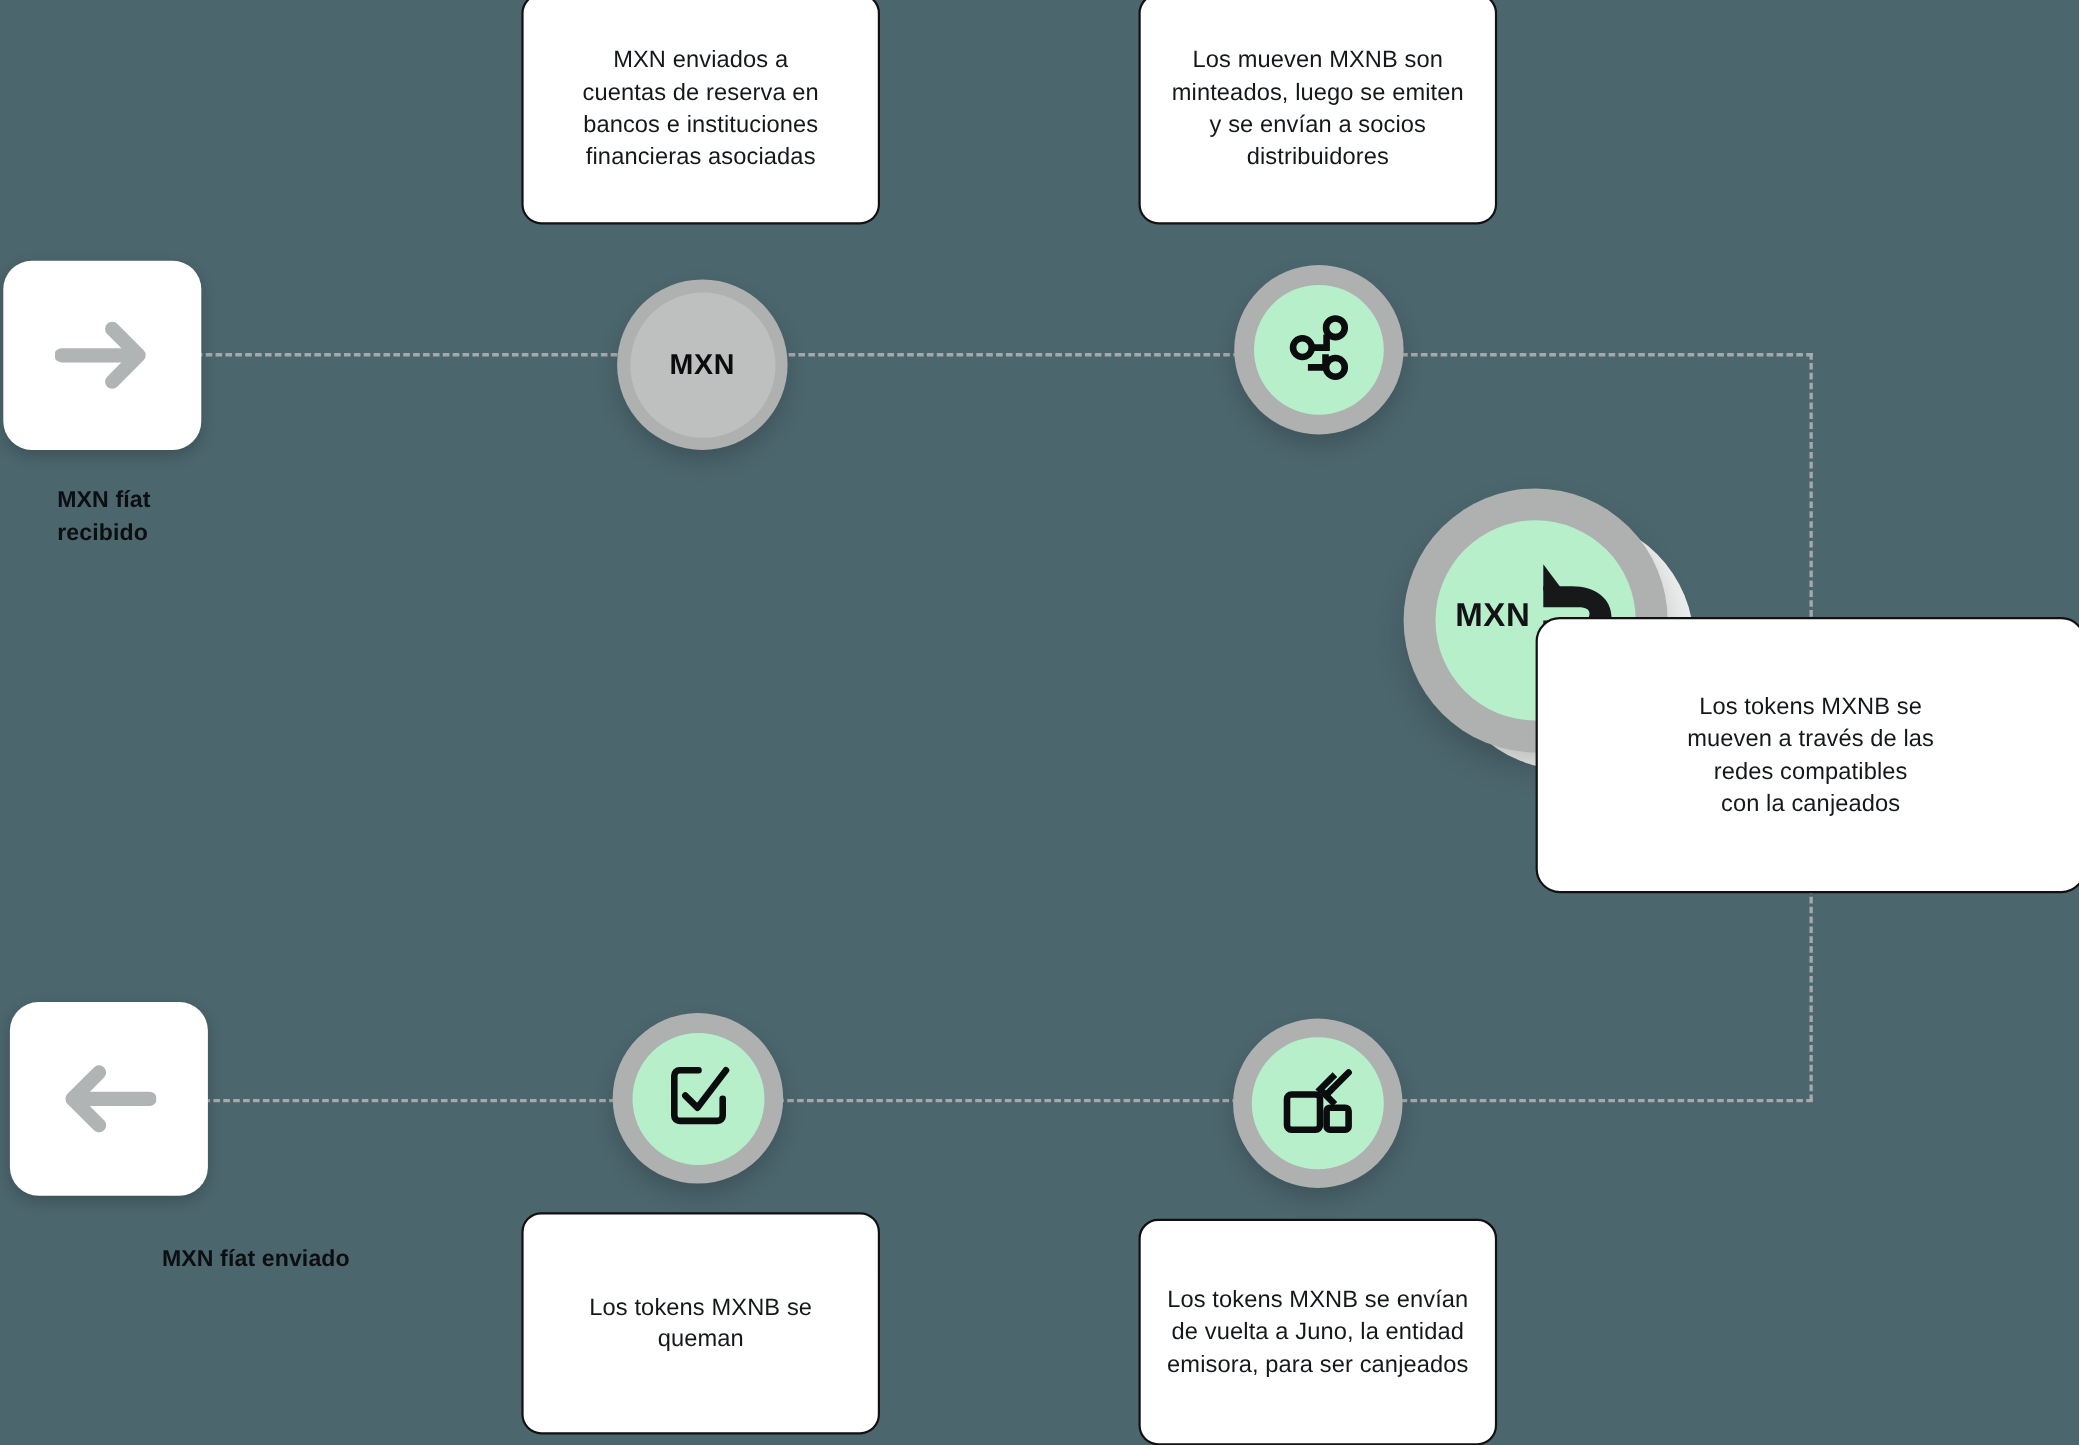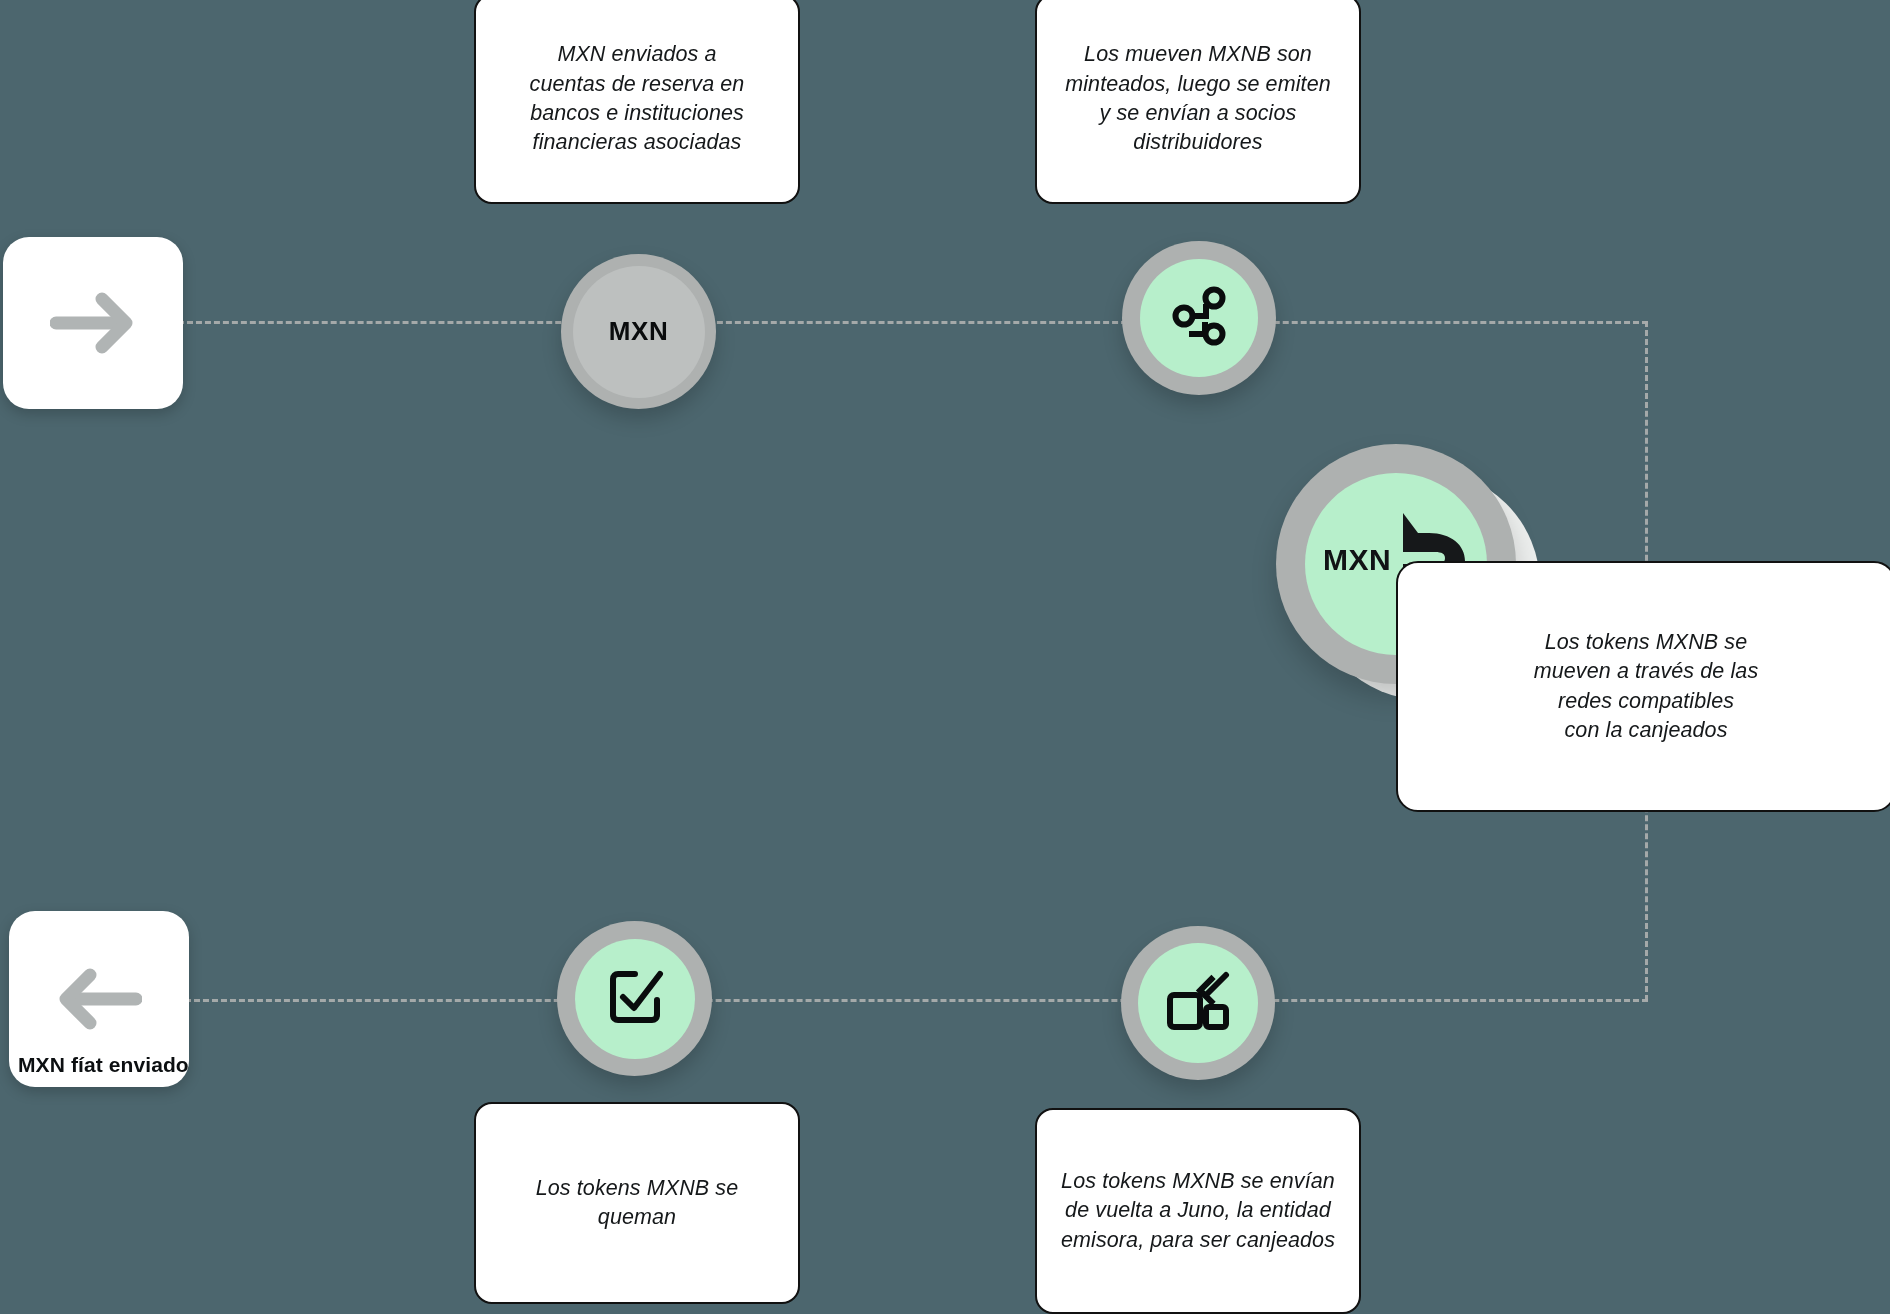--- a/index.html
+++ b/index.html
@@ -38,21 +38,21 @@
     display: flex;
     align-items: center;
     justify-content: center;
     text-align: center;
     color: #15181a;
     font-size: 21.5px;
     line-height: 1.37;
     padding: 14px 22px;
     letter-spacing: .1px;
   }
-  .card span { display: block; font-style: italic; }
+  .card span { display: block; }
 
   
   .tile {
     position: absolute;
     background: #ffffff;
     border-radius: 26px;
     box-shadow: 0 5px 14px rgba(0,0,0,.20);
     display: flex;
     align-items: center;
     justify-content: center;
@@ -160,20 +160,22 @@
   </div>
 
   <div class="tile" style="left:3px; top:237px; width:180px; height:172px;">
     <span>
       <svg width="86" height="64" viewBox="0 0 86 64">
         <path d="M6 32 H62" stroke="#b0b4b4" stroke-width="13" stroke-linecap="round" fill="none"></path>
         <path d="M52 8 L76 32 L52 56" stroke="#b0b4b4" stroke-width="13" stroke-linecap="round" stroke-linejoin="round" fill="none"></path>
       </svg>
     </span>
   </div>
+  <div class="tile-label" style="left:52px; top:440px; width:230px;">MXN fíat
+recibido</div>
 
   <div class="node node-ring" style="left:561px; top:254px; width:155px; height:155px;">
     <div class="node-core core-grey" style="width:132px; height:132px;">
       <span class="mxn-text" style="font-size:26px;">MXN</span>
     </div>
   </div>
 
   <div class="node node-ring" style="left:1122px; top:241px; width:154px; height:154px;">
     <div class="node-core core-green" style="width:118px; height:118px;">
       <span>
@@ -215,21 +217,21 @@
   </div>
 
   <div class="tile" style="left:9px; top:911px; width:180px; height:176px;">
     <span>
       <svg width="86" height="64" viewBox="0 0 86 64">
         <path d="M24 32 H80" stroke="#b0b4b4" stroke-width="13" stroke-linecap="round" fill="none"></path>
         <path d="M34 8 L10 32 L34 56" stroke="#b0b4b4" stroke-width="13" stroke-linecap="round" stroke-linejoin="round" fill="none"></path>
       </svg>
     </span>
   </div>
-  <div class="tile-label" style="left:18px; top:1050px; width:300px;">MXN fíat enviado</div>
+  <div class="tile-label" style="left:18px; top:1130px; width:300px;text-align:right;">MXN fíat enviado</div>
 
   <div class="node node-ring" style="left:557px; top:921px; width:155px; height:155px;">
     <div class="node-core core-green" style="width:120px; height:120px;">
       <span>
         <svg width="60" height="60" viewBox="0 0 60 60">
           <path d="M30 7 H13 C10 7 8 9 8 12 V48 C8 51 10 53 13 53 H47 C50 53 52 51 52 48 V33" stroke="#0a0c0d" stroke-width="6" fill="none" stroke-linecap="round" stroke-linejoin="round"></path>
           <path d="M18 30 L29 41 L55 7" stroke="#0a0c0d" stroke-width="6" fill="none" stroke-linecap="round" stroke-linejoin="round"></path>
         </svg>
       </span>
     </div>

